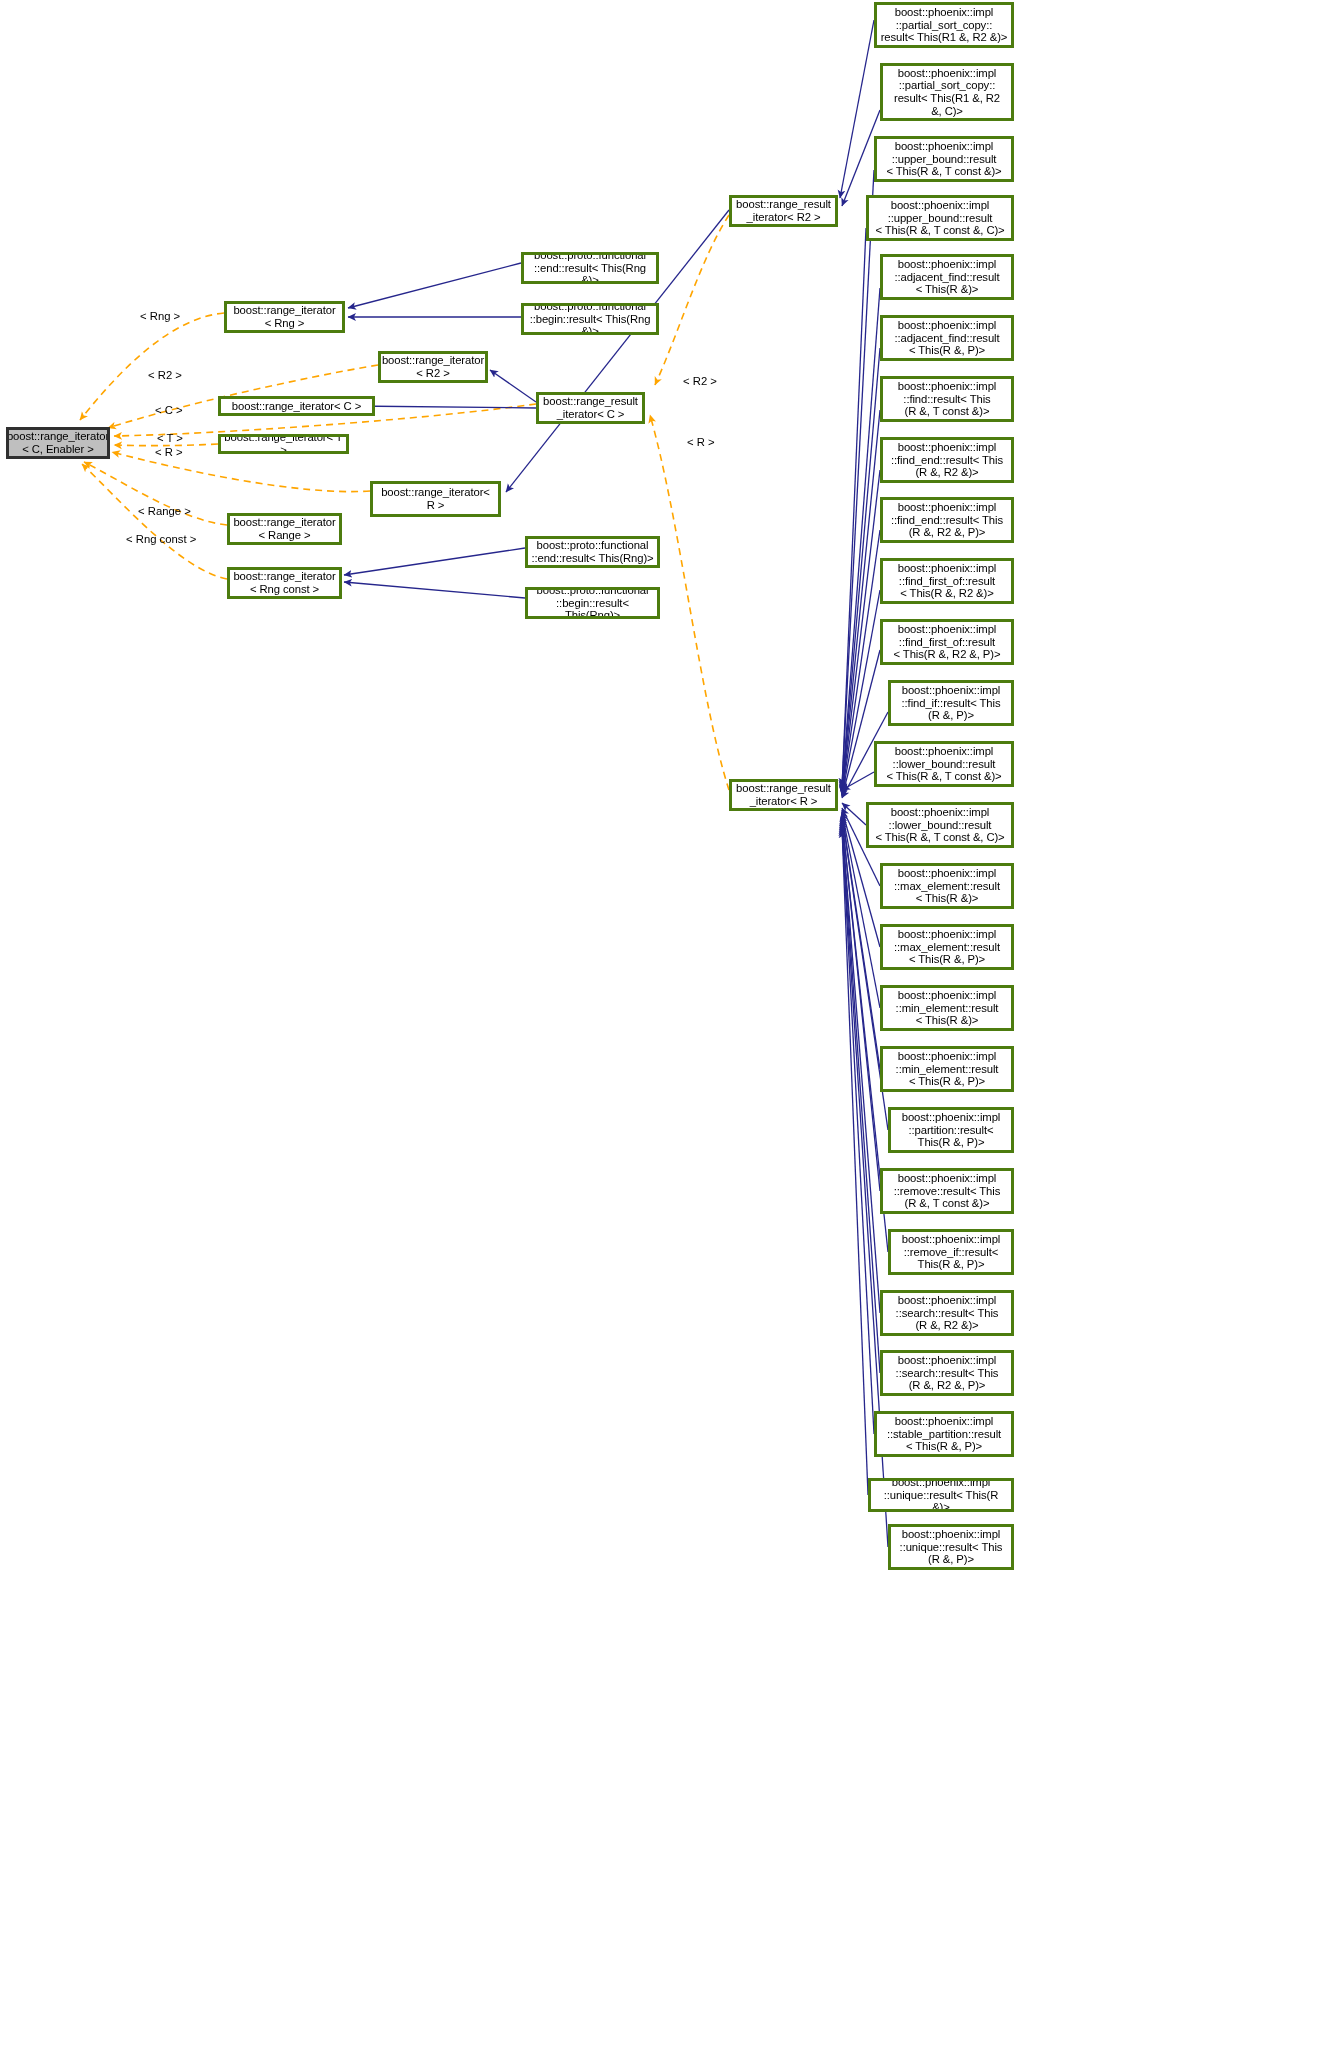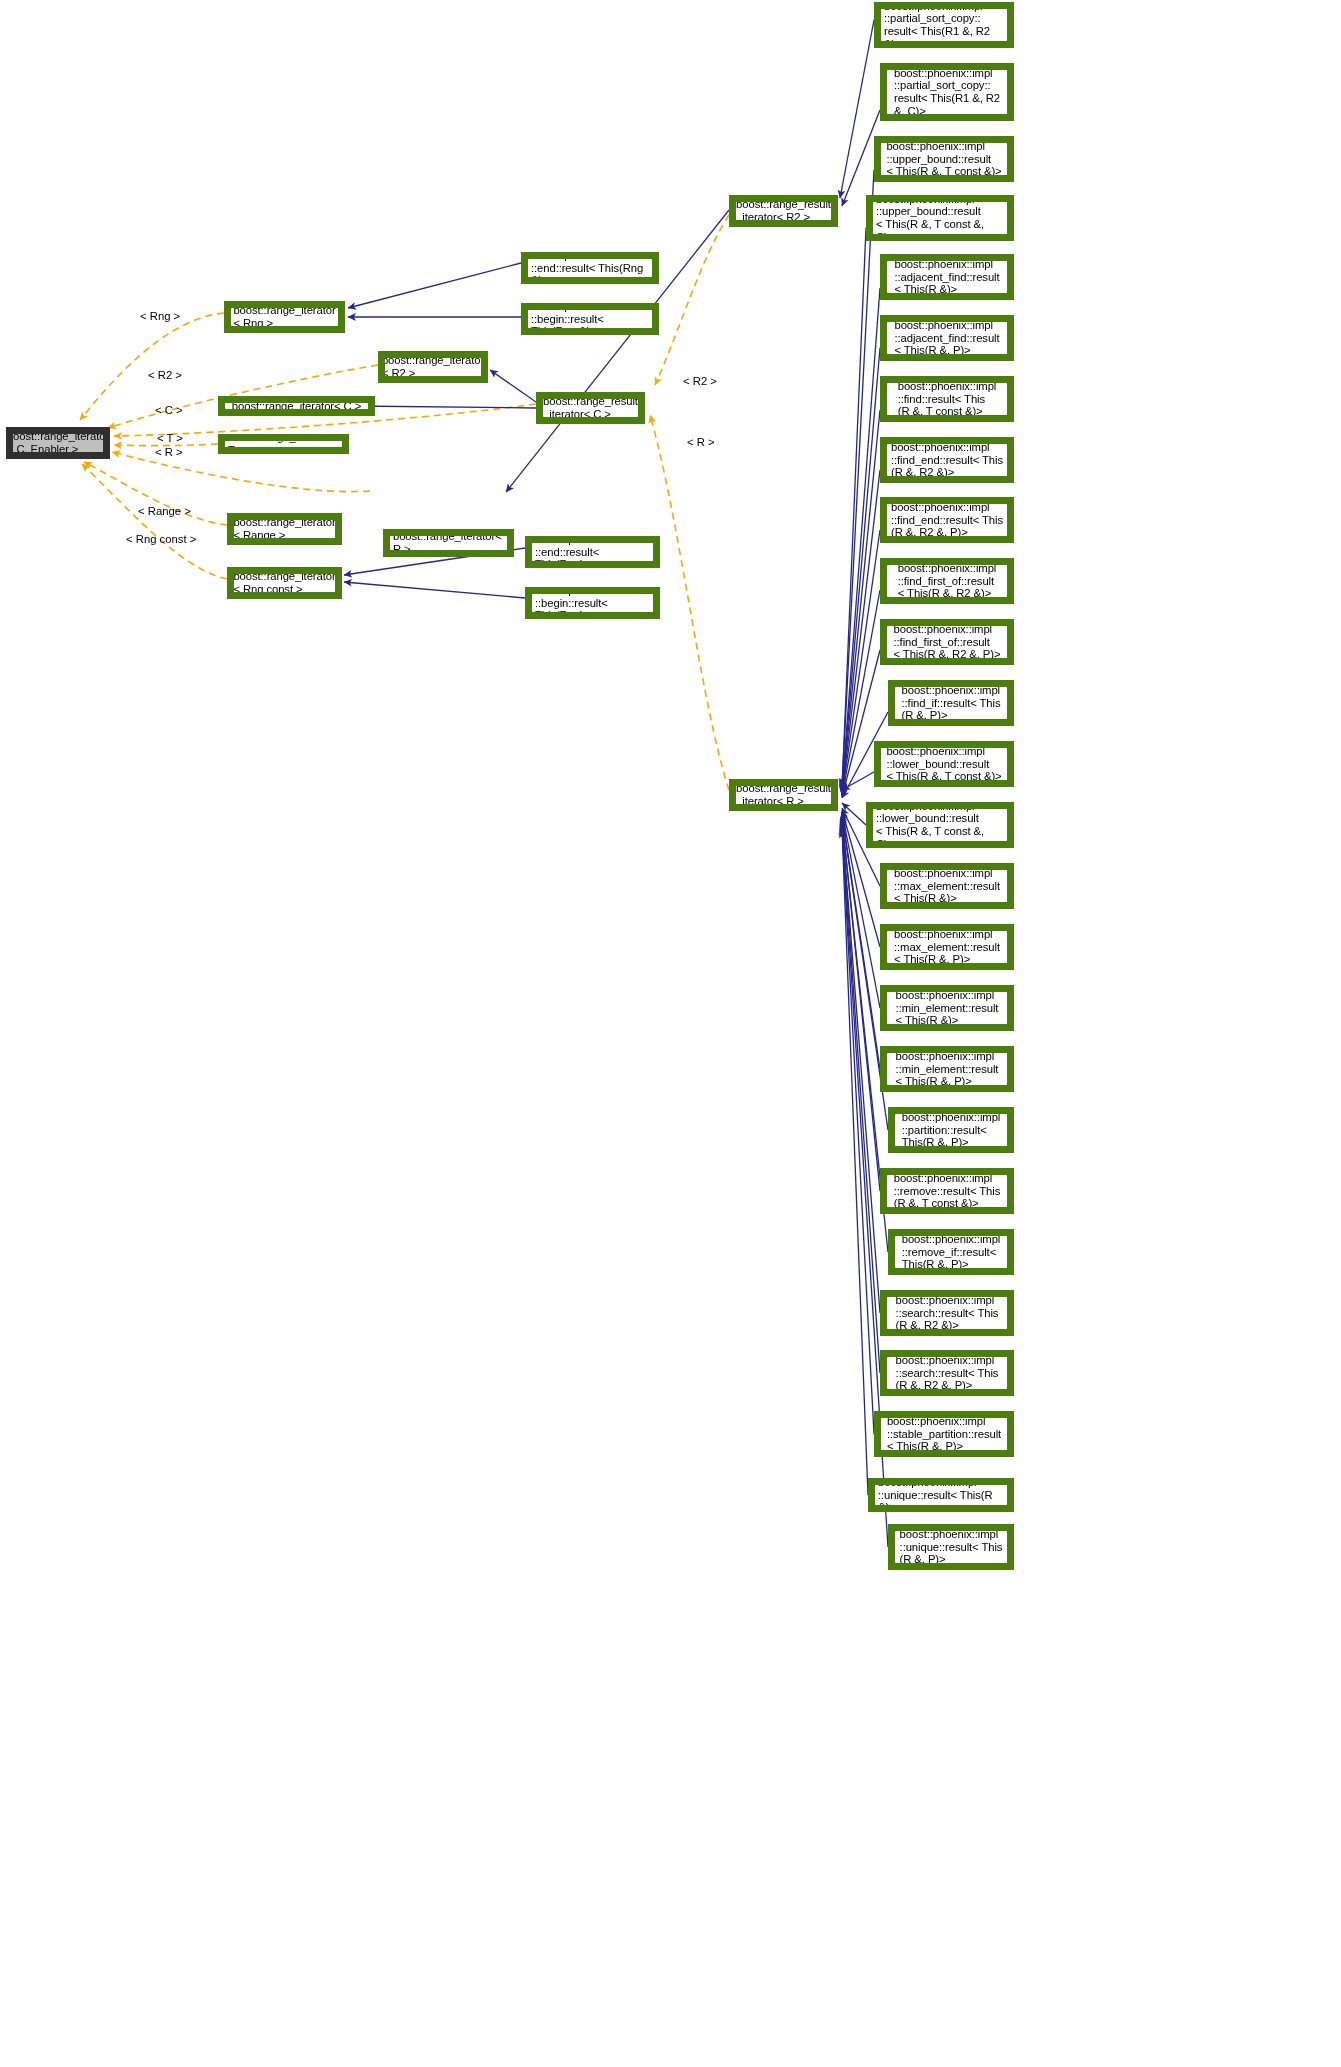--- a/index.html
+++ b/index.html
@@ -2,26 +2,27 @@
 <html><head>
 <meta charset="utf-8">
 <style>
   html,body{margin:0;padding:0;background:#ffffff;}
   body{font-family:"Liberation Sans","DejaVu Sans",sans-serif;}
   #diagram{position:relative;width:1341px;height:2067px;overflow:hidden;background:#fff;}
   svg.edges{position:absolute;left:0;top:0;width:1341px;height:2067px;pointer-events:none;}
   .node{
     position:absolute;
     box-sizing:border-box;
-    border:7px solid #4d7c0f;
+    border:3px solid #4d7c0f;
     background:#ffffff;
     color:#000000;
     display:flex;
     align-items:center;
     justify-content:center;
+    text-align:center;
     line-height:1.12;
     font-size:11.3px;
     letter-spacing:-0.1px;
     padding:1px 3px;
     white-space:pre-line;
     overflow:hidden;
   }
   .node.root{background:#bfbfbf;border-color:#303030;}
   .elabel{
     position:absolute;
@@ -98,21 +99,21 @@
   </svg>
 
   <div class="node root" style="left: 6px; top: 427px; width: 104px; height: 32px;">boost::range_iterator
 &lt; C, Enabler &gt;</div>
   <div class="node" style="left: 224px; top: 301px; width: 121px; height: 32px;">boost::range_iterator
 &lt; Rng &gt;</div>
   <div class="node" style="left: 378px; top: 351px; width: 110px; height: 32px;">boost::range_iterator
 &lt; R2 &gt;</div>
   <div class="node" style="left: 218px; top: 396px; width: 157px; height: 20px;">boost::range_iterator&lt; C &gt;</div>
   <div class="node" style="left: 218px; top: 434px; width: 131px; height: 20px;">boost::range_iterator&lt; T &gt;</div>
-  <div class="node" style="left: 383px; top: 481px; width: 131px; height: 28px; margin-top: 48px;">boost::range_iterator&lt; R &gt;</div>
+  <div class="node" style="left: 370px; top: 481px; width: 131px; height: 36px;">boost::range_iterator&lt; R &gt;</div>
   <div class="node" style="left: 227px; top: 513px; width: 115px; height: 32px;">boost::range_iterator
 &lt; Range &gt;</div>
   <div class="node" style="left: 227px; top: 567px; width: 115px; height: 32px;">boost::range_iterator
 &lt; Rng const &gt;</div>
 
   <div class="node" style="left: 729px; top: 195px; width: 109px; height: 32px;">boost::range_result
 _iterator&lt; R2 &gt;</div>
   <div class="node" style="left: 536px; top: 392px; width: 109px; height: 32px;">boost::range_result
 _iterator&lt; C &gt;</div>
   <div class="node" style="left: 729px; top: 779px; width: 109px; height: 32px;">boost::range_result

